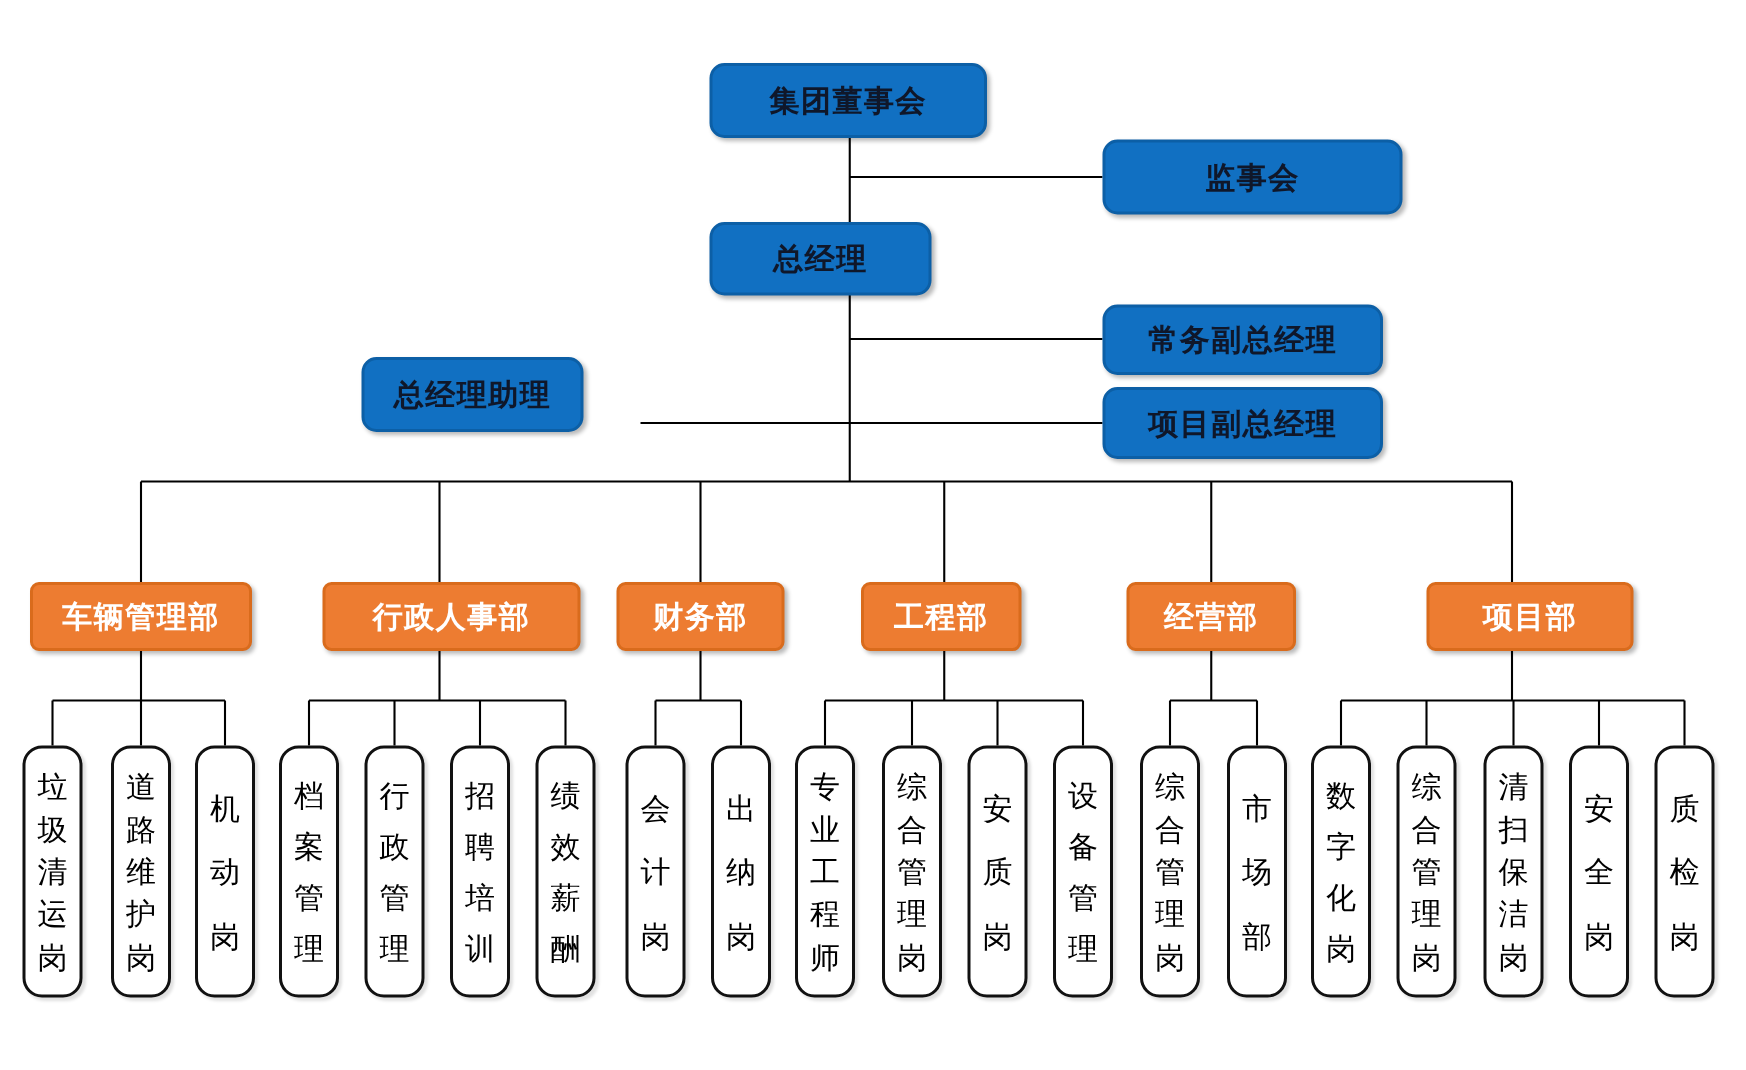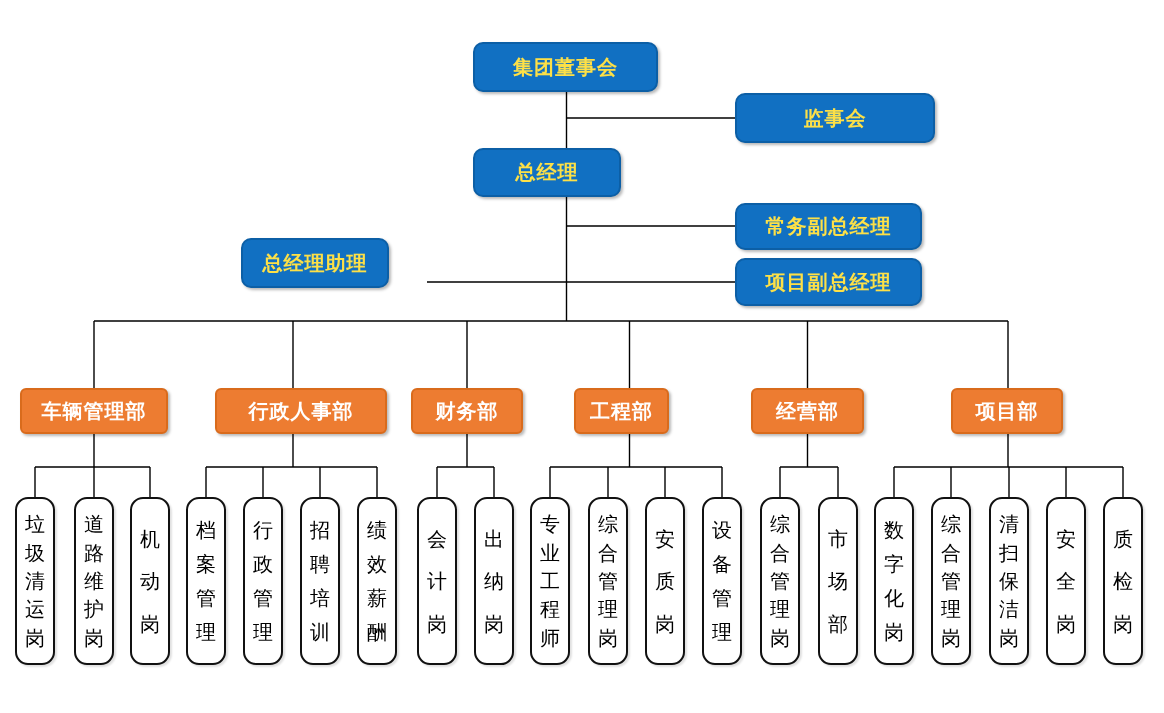--- a/index.html
+++ b/index.html
@@ -8,21 +8,21 @@
     --line:#000000;
   }
   html,body{margin:0;padding:0;background:#ffffff;}
   body{font-family:"DejaVu Sans","Liberation Sans",sans-serif;}
   .canvas{position:relative;width:1164px;height:713px;background:#ffffff;overflow:hidden;}
   .wires{position:absolute;left:0;top:0;width:1164px;height:713px;}
   .wires line{stroke:var(--line);stroke-width:1.4;}
   .node{position:absolute;box-sizing:border-box;display:flex;align-items:center;justify-content:center;}
   .exec{
     background:var(--blue);border:2px solid var(--blue-border);border-radius:10px;
-    color:#fde047;font-size:20px;font-weight:600;letter-spacing:1px;
+    color:#0f172a;font-size:20px;font-weight:600;letter-spacing:1px;
     box-shadow:2px 2px 3px rgba(0,0,0,.28);
   }
   .dept{
     top:388px;height:46px;
     background:var(--orange);border:2px solid var(--orange-border);border-radius:6px;
     color:#ffffff;font-size:20px;font-weight:600;letter-spacing:1px;
     box-shadow:2px 2px 3px rgba(0,0,0,.28);
   }
   .vbox{
     top:497px;width:40px;height:168px;
@@ -116,27 +116,27 @@
 
   <div class="node dept" style="left:20px;width:148px">
     <span>车辆管理部</span>
   </div>
   <div class="node dept" style="left:215px;width:172px">
     <span>行政人事部</span>
   </div>
   <div class="node dept" style="left:411px;width:112px">
     <span>财务部</span>
   </div>
-  <div class="node dept" style="left:574px;width:95px">
+  <div class="node dept" style="left:574px;width:107px">
     <span>工程部</span>
   </div>
   <div class="node dept" style="left:751px;width:113px">
     <span>经营部</span>
   </div>
-  <div class="node dept" style="left:951px;width:112px">
+  <div class="node dept" style="left:951px;width:138px">
     <span>项目部</span>
   </div>
 
   <div class="node vbox" style="left:15px">
       <span class="vtext">
         <span class="vchar">垃</span>
         <span class="vchar">圾</span>
         <span class="vchar">清</span>
         <span class="vchar">运</span>
         <span class="vchar">岗</span>

